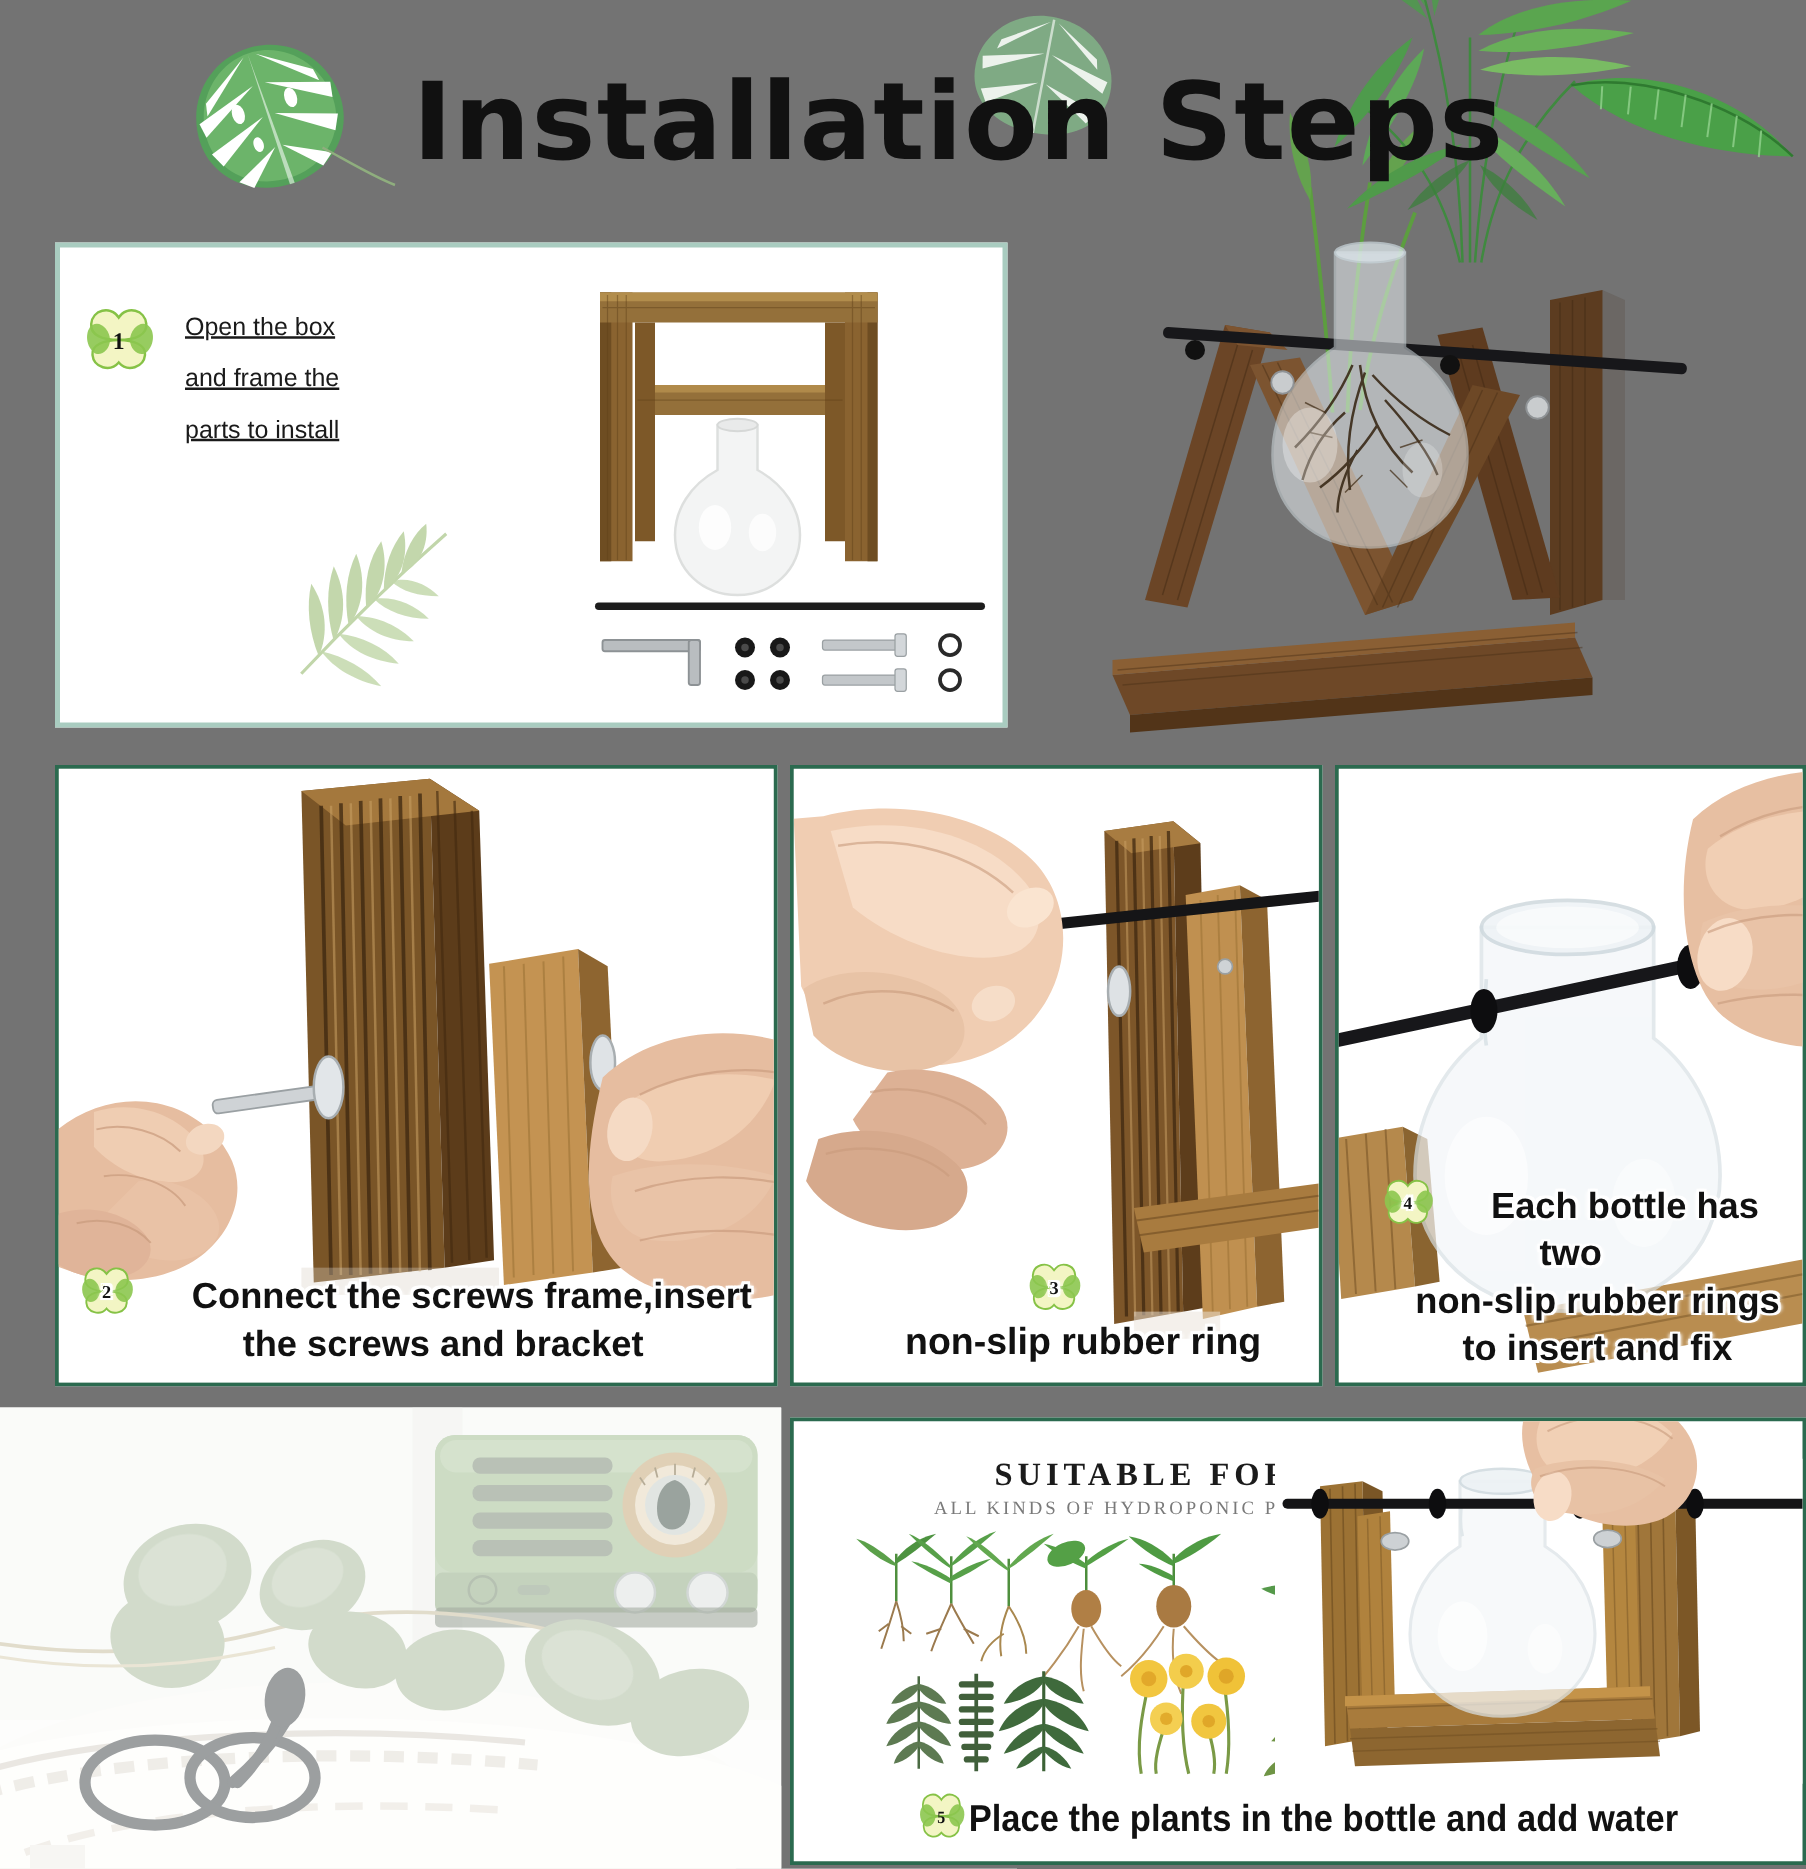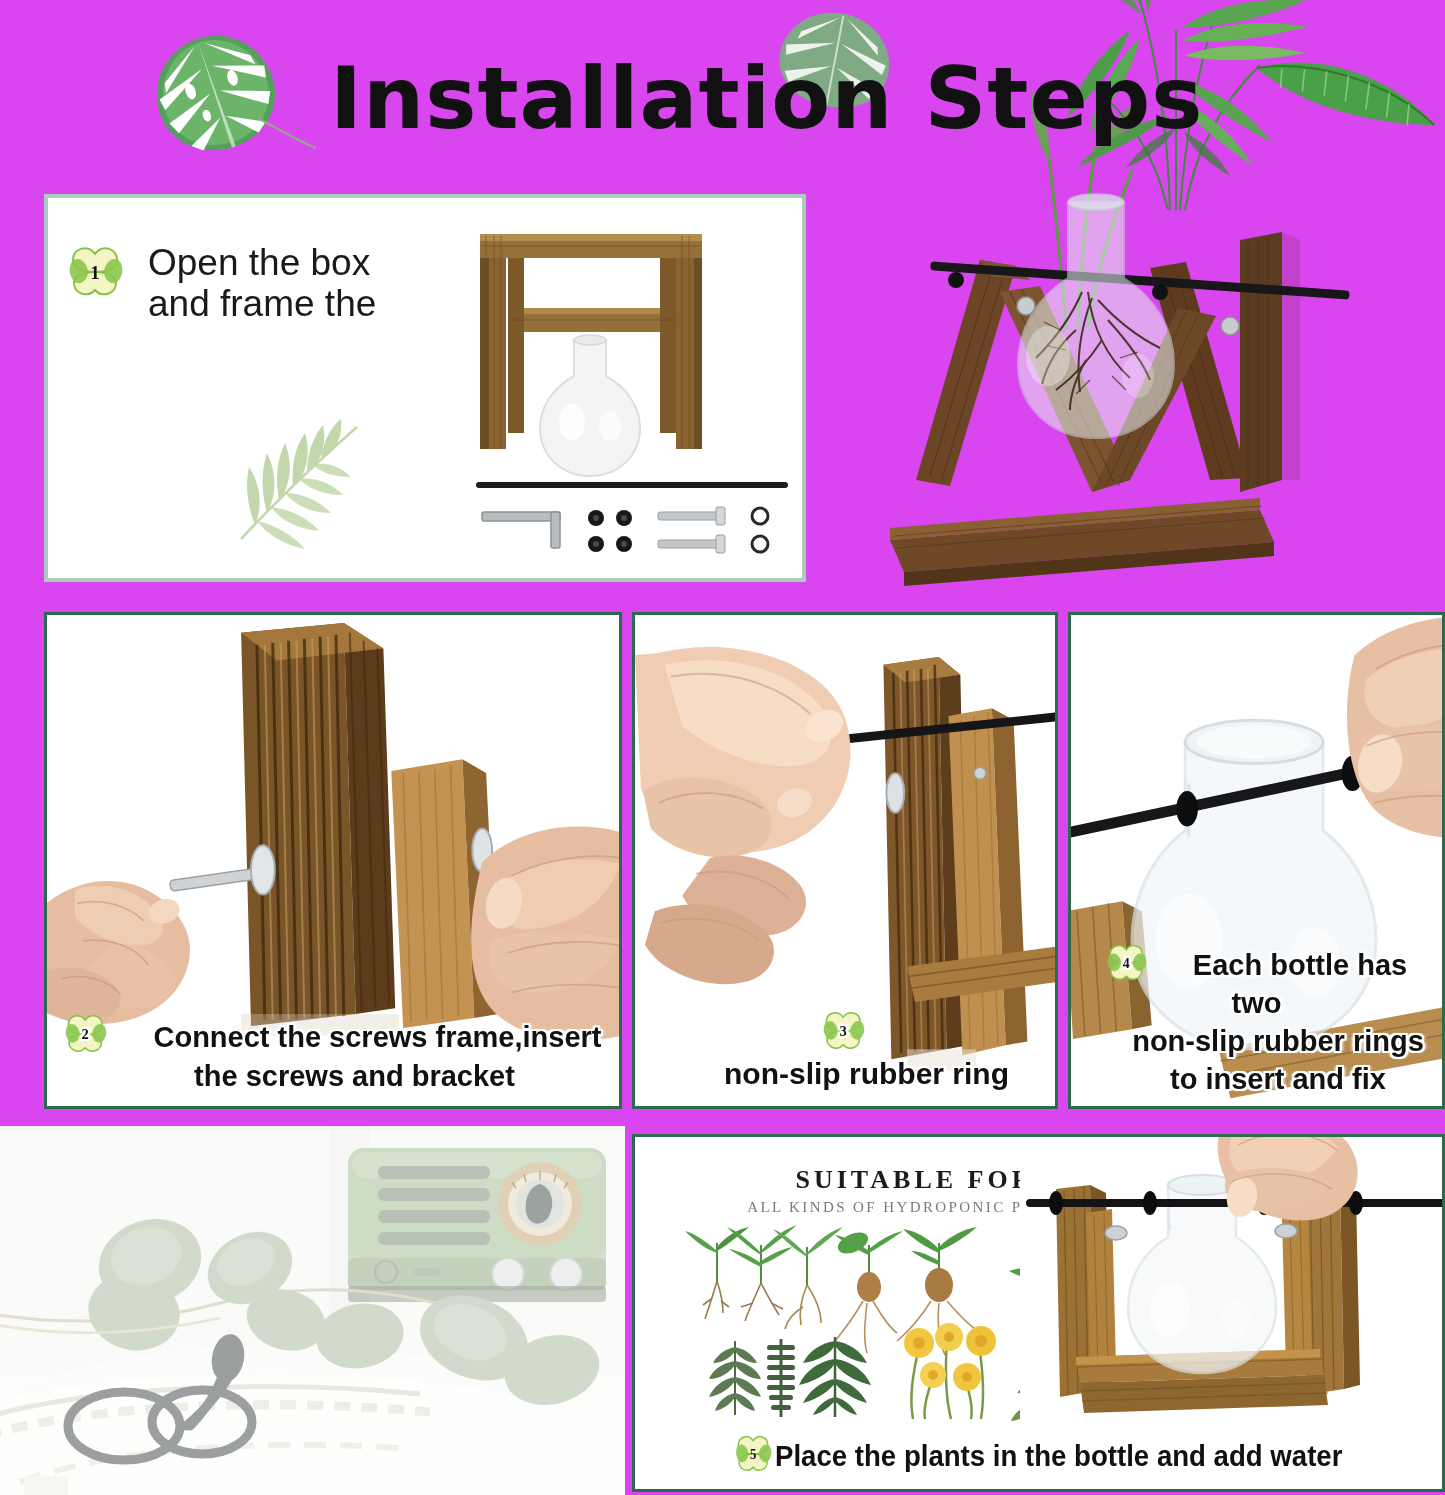--- a/index.html
+++ b/index.html
@@ -6,21 +6,21 @@
 
   body {
     width: 1445px;
     height: 1495px;
     background: #ffffff;
     font-family: "Liberation Sans", sans-serif;
     overflow: hidden;
     position: relative;
   }
 
-  .page { position: relative; width: 1445px; height: 1495px; background:#d946ef; }
+  .page { position: relative; width: 1445px; height: 1495px; background:#737373; }
 
   
   .header {
     position: absolute; left: 0; top: 0; width: 1445px; height: 190px;
   }
   .title {
     position: absolute; left: 330px; top: 48px;
     font-family: "DejaVu Sans", sans-serif;
     font-size: 86px; font-weight: 700; color: #111;
     letter-spacing: 1px; white-space: nowrap;
@@ -34,22 +34,23 @@
   .monstera-r { left: 770px; top: 5px; width: 130px; height: 110px; z-index: 3; }
   .banana-r   { left: 1240px; top: 55px; width: 200px; height: 130px; z-index: 3; }
 
   
   .panel-step1 {
     position: absolute; left: 44px; top: 194px; width: 762px; height: 388px;
     border: 4px solid #a9ccc0; background: #fff; overflow: hidden;
   }
   .s1-text { position: absolute; left: 100px; top: 44px; width: 280px; }
   .s1-text .line {
-    font-size: 37px; color: #1a1a1a; line-height: 41px;
+    font-size: 20px; color: #1a1a1a; line-height: 41px;
     font-family: "Liberation Sans", sans-serif;
+    text-decoration: underline;
   }
   .s1-badge { position: absolute; left: 20px; top: 48px; }
 
   
   .s1-sprig { position: absolute; left: 175px; top: 195px; width: 160px; height: 160px; opacity: .85; }
 
   
   .parts { position: absolute; left: 420px; top: 18px; width: 330px; height: 350px; }
 
   
@@ -228,20 +229,21 @@
         <path d="M27 44 C20 52 7 48 6 38 C5 30 15 26 27 26 C39 26 49 30 48 38 C47 48 34 52 27 44 Z" fill="#f3f5c4" stroke="#86c246" stroke-width="2"></path>
         <path d="M6 14 C0 18 0 30 7 36 C12 40 20 34 20 26 C20 18 12 10 6 14 Z" fill="#8cc74f" opacity=".9"></path>
         <path d="M50 14 C56 18 56 30 49 36 C44 40 36 34 36 26 C36 18 44 10 50 14 Z" fill="#8cc74f" opacity=".9"></path>
       </g>
       <text x="27" y="33" font-family="Liberation Serif, serif" font-size="19" font-weight="700" fill="#111" text-anchor="middle">1</text>
     </svg>
 
     <div class="s1-text">
       <div class="line">Open the box</div>
       <div class="line">and frame the</div>
+      <div class="line">parts to install</div>
     </div>
 
     <svg class="s1-sprig" viewBox="0 0 160 160">
       <path d="M18 146 C46 116 86 76 134 34" stroke="#b7cf9c" stroke-width="2.5" fill="none"></path>
       <g fill="#b9d19e">
         <path d="M32 132 C24 112 22 92 26 74 C38 92 40 114 32 132 Z"></path>
         <path d="M44 120 C38 98 38 78 44 60 C54 80 54 102 44 120 Z"></path>
         <path d="M56 108 C52 86 54 66 62 50 C70 70 68 92 56 108 Z"></path>
         <path d="M70 94 C68 72 72 54 82 40 C88 60 84 82 70 94 Z"></path>
         <path d="M84 80 C84 60 90 44 100 32 C104 52 98 70 84 80 Z"></path>

